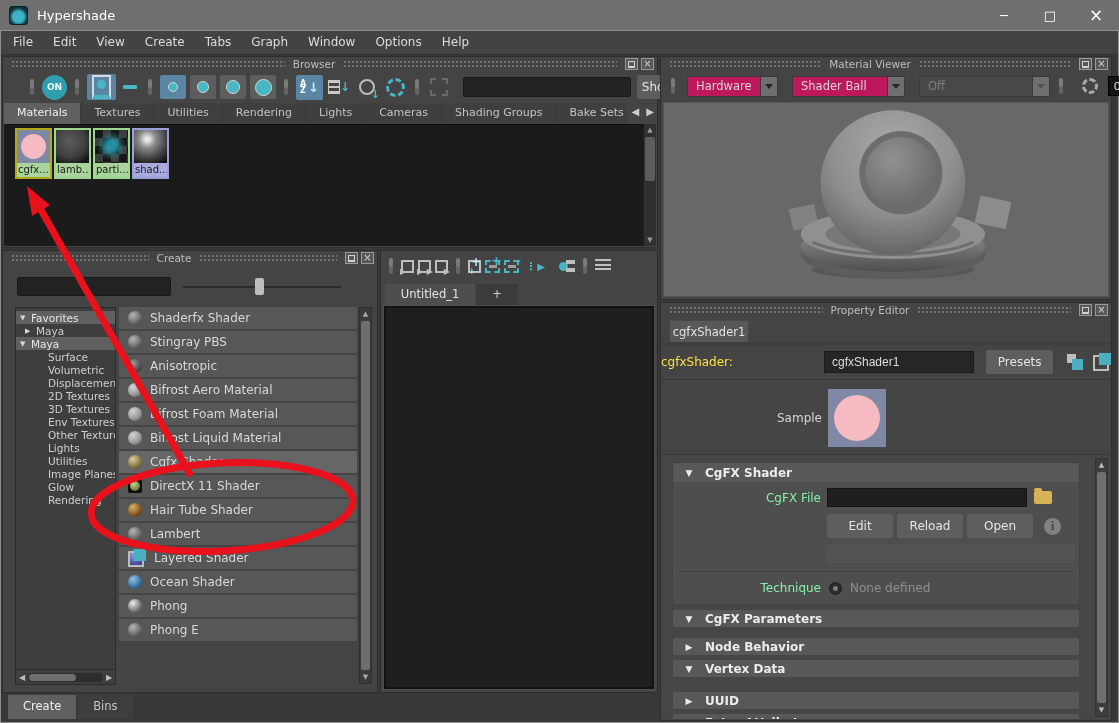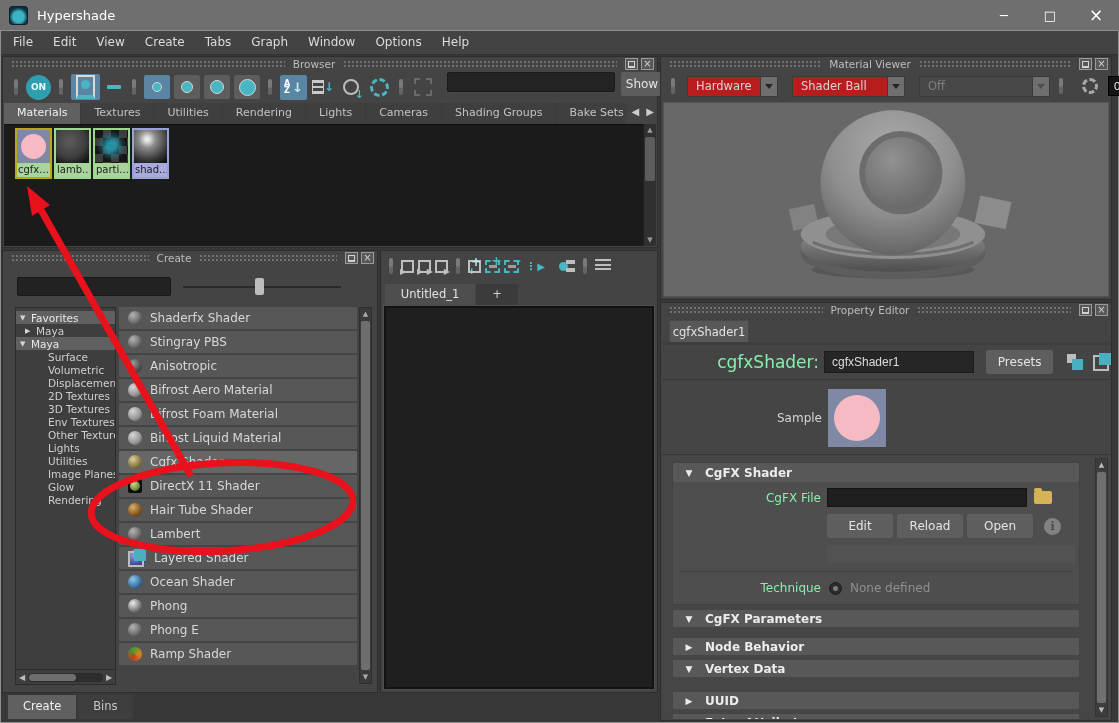--- a/index.html
+++ b/index.html
@@ -26,21 +26,21 @@
 .dots{flex:1;height:8px;margin:0 5px;opacity:.75;
  background-image:radial-gradient(circle,#818181 0.9px,transparent 1.1px);background-size:4px 4px}
 .ptitle{font-size:10.5px;color:#bdbdbd;padding:0 3px;white-space:nowrap}
 .hicon{width:13px;height:12px;border:1px solid #9a9a9a;margin-left:3px;position:relative;background:#585858;cursor:pointer}
 .hicon.float::before{content:"";position:absolute;right:2px;top:2px;width:5px;height:5px;border:1px solid #d2d2d2}
 .hicon.float::after{content:"";position:absolute;left:2px;bottom:2px;width:5px;height:5px;border-left:1px solid #d2d2d2;border-bottom:1px solid #d2d2d2}
 .hicon.close{font-size:10px;line-height:10px;text-align:center;color:#d2d2d2}
 .hicon.close::before{content:"\00D7"}
 
 
-.btb{position:absolute;left:0;top:15px;height:30px;display:flex;padding-left:5px}
+.btb{position:absolute;left:16px;top:15px;height:30px;display:flex;align-items:center;padding-left:5px}
 .grip{width:4px;height:16px;background:#7a7a7a;border-radius:2px;margin:0 6px;box-shadow:inset 0 -7px rgba(0,0,0,.18)}
 .tbi{position:relative;display:flex;align-items:center;justify-content:center;margin:0 2px;cursor:pointer}
 .tbi.on{width:25px;height:25px;border-radius:50%;background:#2f9eae;color:#eafcff;font-size:9px;font-weight:bold}
 .tbi.btn{width:26px;height:24px;background:#5d5d5d;border-radius:2px}
 .tbi.active{background:#5b86a3}
 .tbi.swdisp{width:29px;height:26px}
 .swdisp::before{content:"";width:15px;height:18px;border:2px solid #dadada;border-bottom:4px solid #49b6c4;display:block}
 .swdisp::after{content:"";position:absolute;width:9px;height:9px;border-radius:50%;background:#49b6c4;top:6px}
 .tbi.dash{width:20px;height:24px}
 .dash::before{content:"";width:14px;height:4px;background:#49b6c4;border-radius:1px}
@@ -152,37 +152,37 @@
 .wi-node::after{content:"";position:absolute;right:0;top:4px;width:9px;height:4px;background:#bfbfbf;box-shadow:0 8px 0 #bfbfbf}
 .wi-menu{width:16px;height:14px;background:repeating-linear-gradient(#bfbfbf 0 2px,transparent 2px 4.7px)}
 .wtabs{position:absolute;left:4px;top:33px;height:22px;display:flex;gap:1px}
 .wtab{min-width:90px;text-align:center;line-height:21px;font-size:11.5px;background:#4e4e4e;color:#e2e2e2;padding:0 10px;cursor:pointer}
 .wtab.plus{min-width:42px;background:#3b3b3b;color:#cfcfcf}
 .wcanvas{position:absolute;left:3px;right:3px;top:55px;bottom:3px;background:#1f1f1f;border:2px solid #121212;box-shadow:0 0 0 1px #4f4f4f}
 
 
 .vtb{position:absolute;left:4px;top:15px;height:28px;display:flex;align-items:center}
 .dd{display:flex;height:21px;cursor:pointer}
-.dd .val{background:#b91c1c;border:1px solid #3a3a3a;color:#d6d6d6;font-size:11.5px;padding:0 8px;line-height:19px;white-space:nowrap}
+.dd .val{background:#be185d;border:1px solid #3a3a3a;color:#d6d6d6;font-size:11.5px;padding:0 8px;line-height:19px;white-space:nowrap}
 .dd .arr{width:17px;background:#6f6f6f;display:flex;align-items:flex-start;justify-content:center;border:1px solid #3a3a3a;border-left:none}
 .dd .arr::before{content:"";border:4px solid transparent;border-top:5px solid #252525;margin-top:7px}
 .dd.disabled .val{color:#7d7d7d;background:#484848}
 .dd.disabled .arr::before{border-top-color:#4e4e4e}
 .dd.renderer .val{width:74px}.dd.geom .val{width:96px}.dd.env .val{width:114px}
 .vrefresh{width:20px;height:20px;margin-left:11px;position:relative;cursor:pointer}
 .vrefresh::before{content:"";position:absolute;inset:2px;border:3px dashed #a8a8a8;border-radius:50%}
 .expfield{width:44px;height:20px;background:#141414;border:1px solid #000;color:#ececec;font-size:11.5px;padding:0 5px;margin-left:8px;outline:none}
 .viewport{position:absolute;left:2px;right:2px;top:45px;bottom:2px;background:#686868;border:1px solid #555}
 .viewport svg{position:absolute;inset:0;width:100%;height:100%}
 
 
 .ptab{position:absolute;left:8px;top:17px;width:80px;height:22px;background:#585858;border:1px solid #484848;border-bottom:none;color:#e2e2e2;font-size:11.5px;display:flex;align-items:center;justify-content:center;cursor:pointer}
 .ptabline{position:absolute;left:1px;right:1px;top:39px;height:3px;background:#3e3e3e}
 .namerow{position:absolute;left:0;right:0;top:44px;height:30px;display:flex;align-items:center}
-.nlabel{width:158px;text-align:right;font-size:17px;color:#86efac;flex:none}
+.nlabel{width:158px;text-align:left;font-size:12px;color:#fde047;flex:none}
 .ninput{margin-left:5px;width:150px;height:22px;background:#262626;border:1px solid #1b1b1b;color:#dcdcdc;font-size:12px;padding:0 7px;outline:none}
 .presets{margin-left:12px;width:68px;height:24px;background:#5e5e5e;border:none;border-radius:2px;color:#e4e4e4;font-size:12px;cursor:pointer;font-family:inherit}
 .ic-copytab{width:18px;height:18px;position:relative;margin-left:13px;cursor:pointer}
 .ic-copytab::before{content:"";position:absolute;left:1px;top:1px;width:9px;height:9px;background:#bdbdbd}
 .ic-copytab::after{content:"";position:absolute;right:1px;bottom:1px;width:11px;height:11px;background:#4ab0bf}
 .ic-layered{width:18px;height:18px;position:relative;margin-left:9px;cursor:pointer}
 .ic-layered::before{content:"";position:absolute;left:0;bottom:0;width:12px;height:12px;border:2px solid #bdbdbd}
 .ic-layered::after{content:"";position:absolute;right:0;top:0;width:12px;height:12px;background:#4ab0bf}
 .samplebox{position:absolute;left:1px;right:1px;top:76px;height:76px;background:#454545;border-top:1px solid #383838;border-bottom:1px solid #383838}
 .samplelabel{position:absolute;left:0;top:31px;width:160px;text-align:right;font-size:12px;color:#d4d4d4}
@@ -545,24 +545,20 @@
         <div class="srow">
           <span class="sic ic-phong"></span>
           <span class="lbl">Phong</span>
         </div>
 
         <div class="srow">
           <span class="sic ic-gray"></span>
           <span class="lbl">Phong E</span>
         </div>
 
-        <div class="srow">
-          <span class="sic ic-ramp"></span>
-          <span class="lbl">Ramp Shader</span>
-        </div>
       </div>
     <div class="sscroll">
       <span class="ar">▲</span>
       <span class="thumb"></span>
       <span class="ar dn">▼</span>
     </div>
   </div>
 
   <div class="bottomtabs">
 

